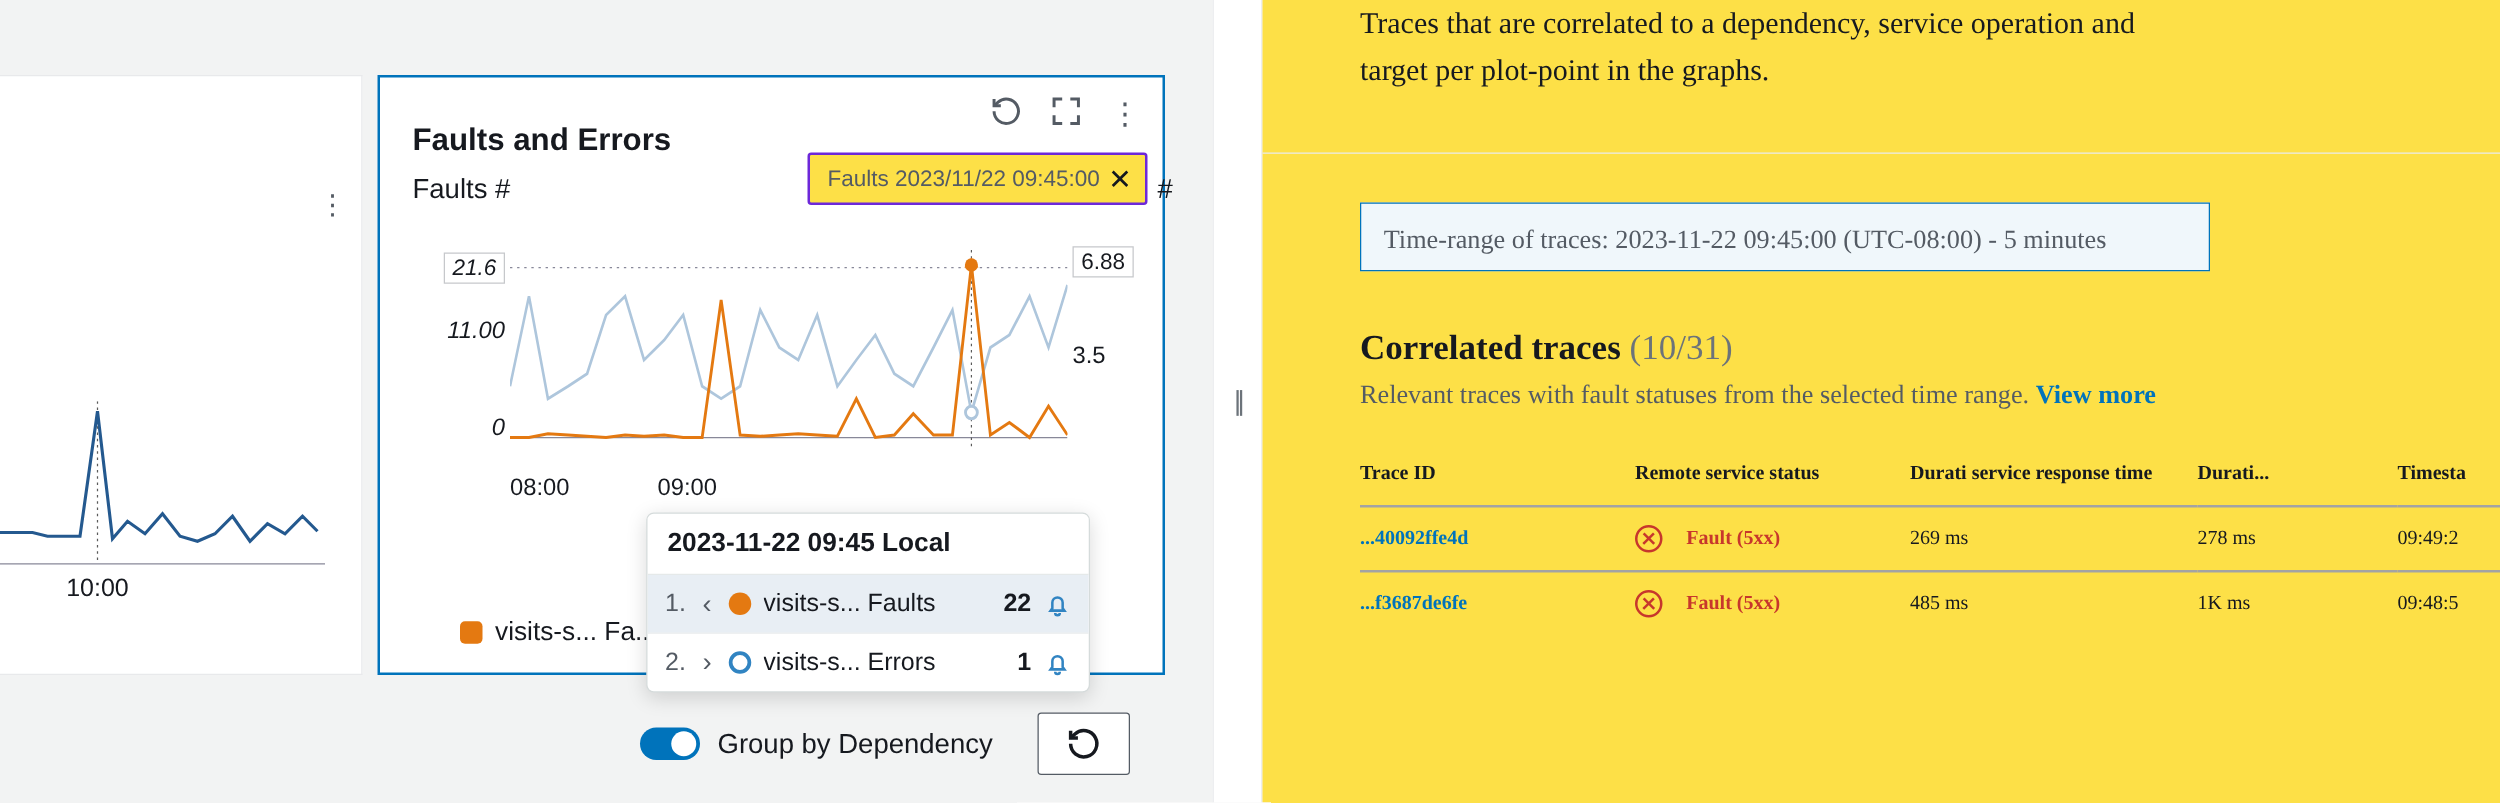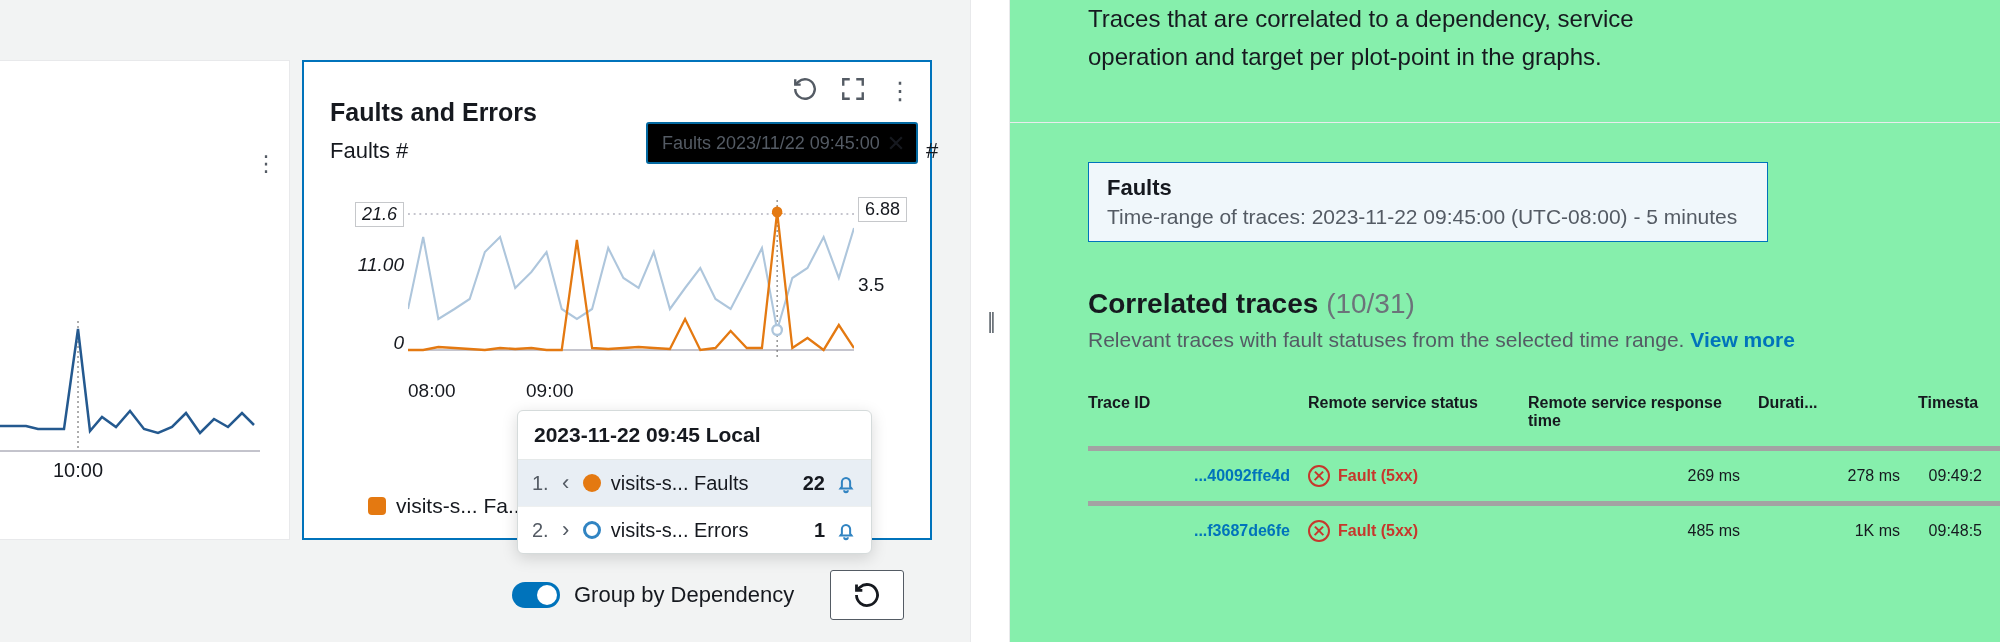--- a/index.html
+++ b/index.html
@@ -26,22 +26,22 @@
   }
   .fe-toolbar { position: absolute; right: 18px; top: 14px; display: flex; align-items: center; gap: 22px; }
   .fe-toolbar svg { width: 26px; height: 26px; fill: none; stroke: #545b64; stroke-width: 2.2; }
   .fe-title { position: absolute; left: 26px; top: 36px; font-size: 25px; font-weight: 700; color: #16191f; }
   .fe-sub-left { position: absolute; left: 26px; top: 76px; font-size: 22px; color: #16191f; }
 
   
   .ts-pill {
     position: absolute; left: 342px; top: 60px;
     width: 272px; height: 42px;
-    border: 2px solid #0369a1; border-radius: 3px;
-    background: #000000;
+    border: 2px solid #6d28d9; border-radius: 3px;
+    background: #fde047;
     display: flex; align-items: center; justify-content: space-between;
     padding: 0 10px 0 14px;
     font-size: 18px; color: #545b64;
   }
   .ts-pill-x { width: 20px; height: 20px; stroke: #16191f; stroke-width: 2.6; }
   .right-hash { position: absolute; left: 622px; top: 76px; font-size: 22px; color: #16191f; }
 
   
   .chart-zone { position: absolute; left: 24px; right: 12px; top: 118px; height: 240px; }
   .yaxis-left { position: absolute; left: 20px; top: 0; height: 100%; width: 56px; text-align: right; font-size: 19px; color: #16191f; }
@@ -97,21 +97,21 @@
     width: 74px; height: 50px; border: 1.5px solid #545b64; border-radius: 3px; background: #ffffff;
     display: flex; align-items: center; justify-content: center;
   }
   .refresh-btn svg { width: 28px; height: 28px; fill: none; stroke: #16191f; stroke-width: 2.4; }
 
   
   .resizer { position: relative; width: 40px; height: 100%; background: #ffffff; border-left: 1px solid #e8e9eb; border-right: 1px solid #e8e9eb; cursor: col-resize; }
   .resizer .grip { position: absolute; top: 50%; left: 50%; transform: translate(-50%,-50%); font-size: 22px; color: #6c737a; letter-spacing: -3px; }
 
   
-  .right-pane { flex: 1; height: 100%; background: #86efac; padding: 0 0 0 78px; position: relative; }
+  .right-pane { flex: 1; height: 100%; background: #fde047; padding: 0 0 0 78px; position: relative; font-family: Liberation Serif, serif; }
   .desc-text { margin-top: 0; font-size: 24px; color: #16191f; line-height: 38px; max-width: 640px; }
   .hr { position: absolute; left: 0; right: 0; top: 122px; border-top: 1px solid #eaecee; }
 
   .info-box {
     margin-top: 86px; width: 680px;
     border: 1.5px solid #0073bb; background: #f0f7fb;
     padding: 12px 18px;
   }
   .info-box .ib-title { font-size: 22px; font-weight: 700; }
   .info-box .ib-sub { font-size: 21px; color: #545b64; margin-top: 4px; }
@@ -120,23 +120,23 @@
   .section-title .count { color: #6c737a; font-weight: 400; }
   .section-sub { margin-top: 8px; font-size: 21px; color: #545b64; }
   .section-sub a { color: #0073bb; font-weight: 700; text-decoration: none; cursor: pointer; }
 
   .traces-table { margin-top: 26px; width: 100%; border-collapse: collapse; font-size: 16px; }
   .traces-table th {
     text-align: left; font-weight: 700; color: #16191f;
     border-bottom: 1px solid #d4d7da; padding: 16px 18px 16px 0; vertical-align: top;
   }
   .traces-table th .sub-hdr { display: block; }
-  .traces-table td { padding: 14px 18px 14px 0; border-top: 5px solid #a3a3a3; vertical-align: middle; text-align: right; }
+  .traces-table td { padding: 14px 18px 14px 0; border-top: 2px solid #a3a3a3; vertical-align: middle; }
   .trace-link { color: #0073bb; font-weight: 700; cursor: pointer; text-decoration: none; }
-  .fault-cell { color: #c7372c; font-weight: 600; display: flex; align-items: center; gap: 8px; }
+  .fault-cell { color: #c7372c; font-weight: 600; display: flex; align-items: center; gap: 19px; }
   .fault-icon { width: 22px; height: 22px; border: 2.4px solid #c7372c; border-radius: 50%; position: relative; }
   .fault-icon::before, .fault-icon::after {
     content: ""; position: absolute; left: 50%; top: 50%; width: 12px; height: 2.4px; background: #c7372c; transform-origin: center;
   }
   .fault-icon::before { transform: translate(-50%,-50%) rotate(45deg); }
   .fault-icon::after  { transform: translate(-50%,-50%) rotate(-45deg); }
 
 </style>
 </head>
 <body>
@@ -264,42 +264,41 @@
 
 <div class="resizer">
   <span class="grip">||</span>
 </div>
 
 <div class="right-pane">
   <p class="desc-text">Traces that are correlated to a dependency, service operation and target per plot-point in the graphs.</p>
   <div class="hr"></div>
 
   <div class="info-box">
-    <div class="ib-title">Faults</div>
     <div class="ib-sub">Time-range of traces: 2023-11-22 09:45:00 (UTC-08:00) - 5 minutes</div>
   </div>
 
   <h2 class="section-title">
     <span>Correlated traces</span>
     <span class="count">(10/31)</span>
   </h2>
   <p class="section-sub">
     <span>Relevant traces with fault statuses from the selected time range.</span>
     <a>View more</a>
   </p>
 
   <table class="traces-table">
     <thead>
       <tr>
         <th style="width:220px">Trace ID</th>
         <th style="width:220px">
             <span class="sub-hdr">Remote service status</span>
           </th>
         <th style="width:230px">
-            <span class="sub-hdr">Remote service response time</span>
+            <span class="sub-hdr">Durati service response time</span>
           </th>
         <th style="width:160px">Durati...</th>
         <th>Timesta</th>
       </tr>
     </thead>
     <tbody>
       <tr>
         <td><a class="trace-link">...40092ffe4d</a></td>
         <td>
             <span class="fault-cell">

